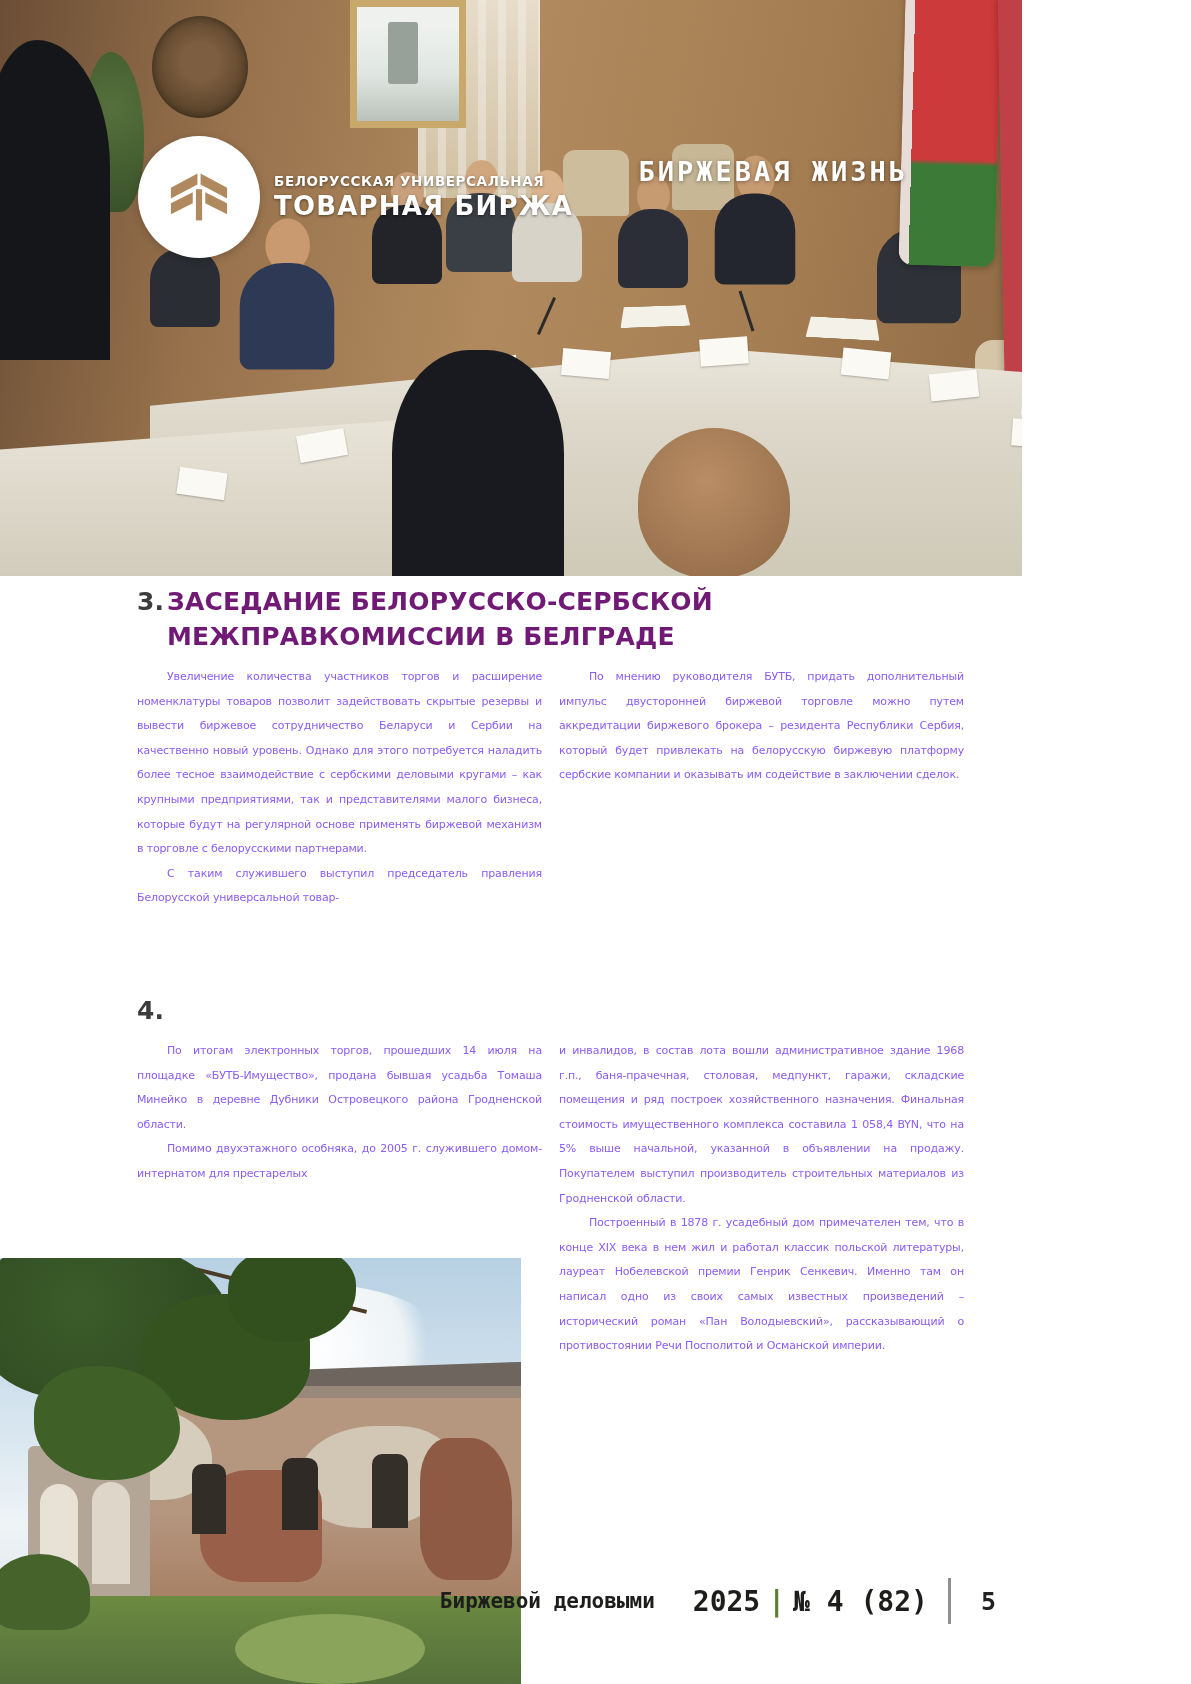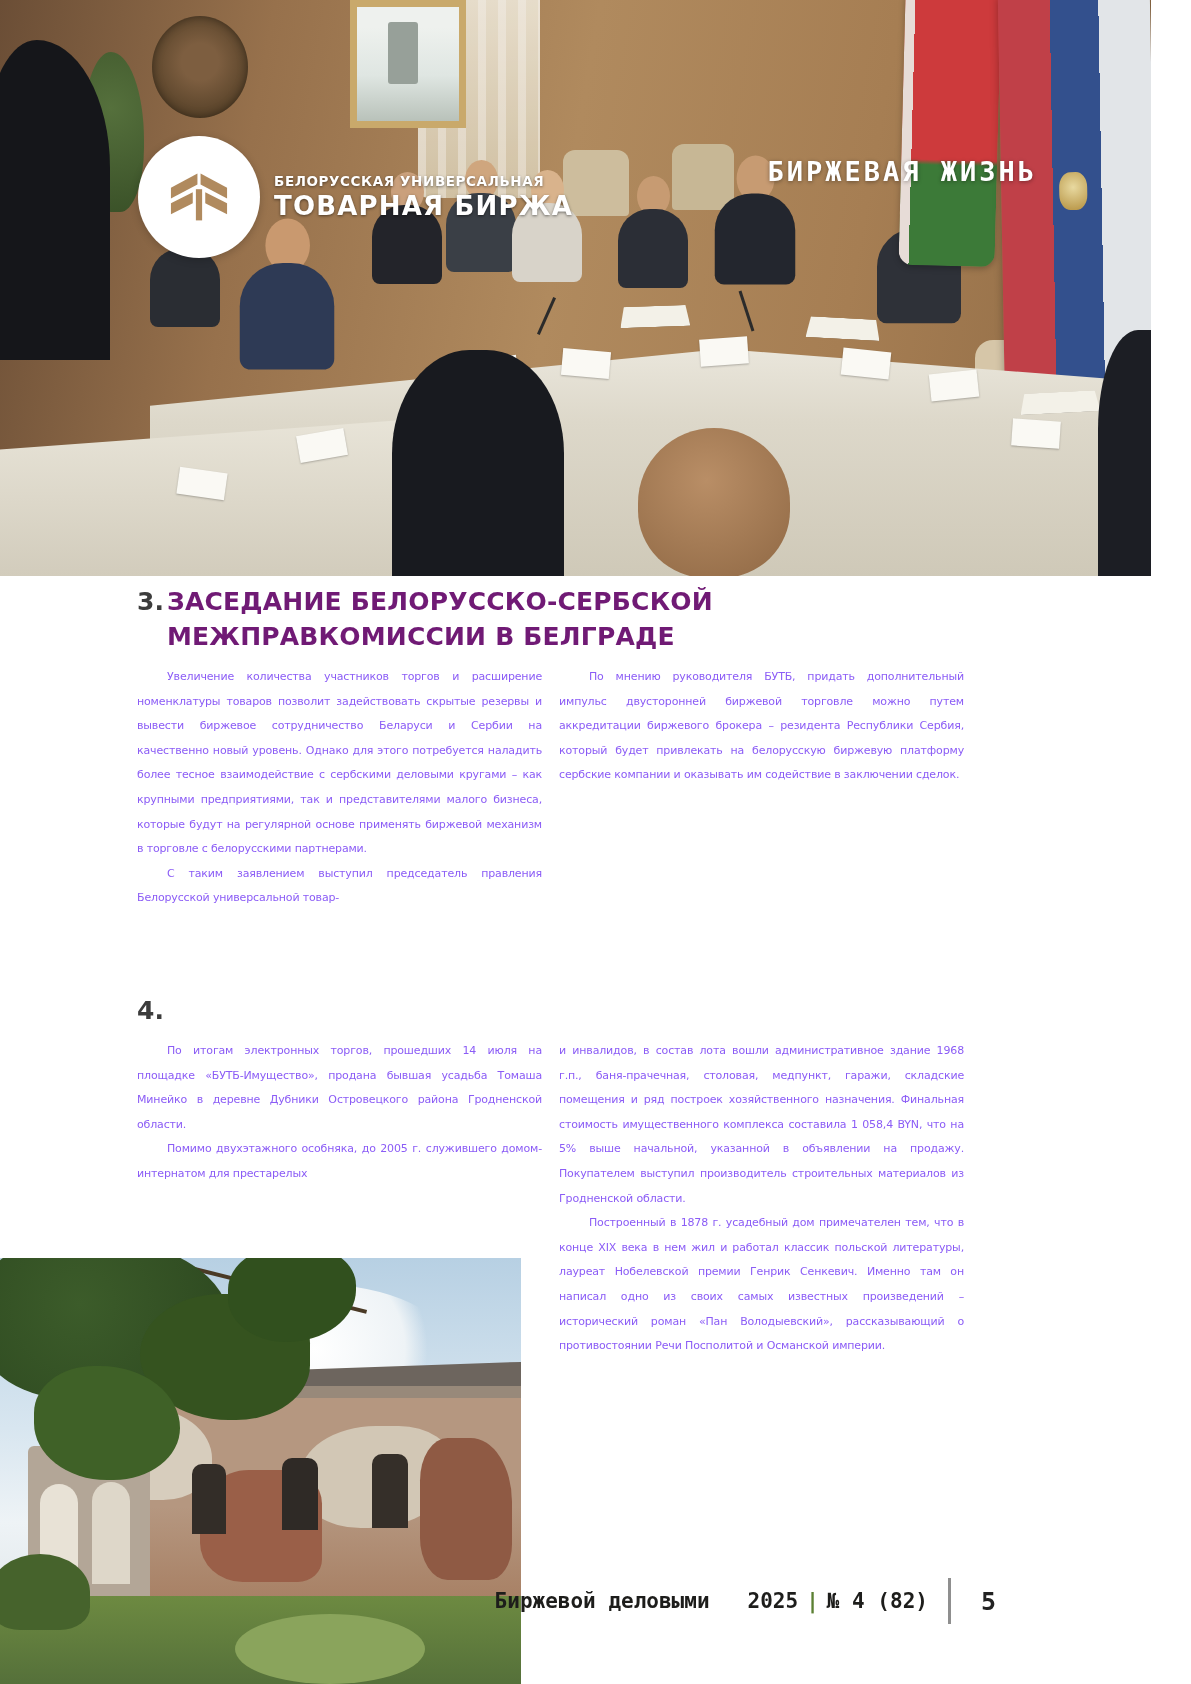--- a/index.html
+++ b/index.html
@@ -1,21 +1,21 @@
 <!DOCTYPE html>
 <html><head>
 <meta charset="utf-8">
 <style>
   html,body{margin:0;padding:0;background:#888;}
   .page{position:relative;width:1191px;height:1684px;margin:0 auto;background:#ffffff;
         overflow:hidden;font-family:"DejaVu Sans",sans-serif;}
   .abs{position:absolute;}
 
   
-  .photo-top{position:absolute;left:0;top:0;width:1151px;height:576px;overflow:hidden;
+  .photo-top{position:absolute;left:0;top:0;width:1022px;height:576px;overflow:hidden;
     background:linear-gradient(100deg,#6b4e36 0%,#97714c 22%,#b08a5e 48%,#a67e53 72%,#8d6944 100%);}
   .person{position:absolute;width:70px;height:112px;}
   .person::before{content:"";position:absolute;left:19px;top:0;width:33px;height:40px;
     border-radius:50%;background:var(--skin,#caa07e);}
   .person::after{content:"";position:absolute;left:0;top:33px;width:70px;height:79px;
     border-radius:32px 32px 8px 8px;background:var(--suit,#23262c);}
   .bottle{position:absolute;width:15px;height:40px;border-radius:4px 4px 3px 3px;
     background:linear-gradient(180deg,#37683４,#2e5b2d 30%,#1e3f20);}
   .paper{position:absolute;width:48px;height:27px;background:#faf9f4;box-shadow:0 1px 2px rgba(0,0,0,.25);}
   .plate{position:absolute;height:21px;background:#f3f1e8;clip-path:polygon(6% 0,94% 0,100% 100%,0 100%);
@@ -46,21 +46,21 @@
   .col p.cont{text-indent:0;}
 
   
   .photo-manor{position:absolute;left:0;top:1258px;width:521px;height:426px;overflow:hidden;
     background:linear-gradient(180deg,#b7d0e3 0%,#d8e6f0 40%,#eef3f6 62%,#e6ecef 75%);}
 
   
   .footer{position:absolute;top:1578px;left:400px;width:600px;display:flex;
     align-items:center;justify-content:flex-end;}
   .journal{font-family:"DejaVu Sans Mono",monospace;font-weight:700;font-size:21px;color:#1d1d1b;}
-  .issue{font-family:"DejaVu Sans Mono",monospace;font-weight:700;font-size:21px;color:#1d1d1b;
+  .issue{font-family:"DejaVu Sans Mono",monospace;font-weight:700;font-size:28px;color:#1d1d1b;
     margin-left:38px;white-space:nowrap;}
   .issue .sep{color:#5c8033;margin:0 8px;}
   .divider{width:3px;height:46px;background:#8f8f8f;margin-left:20px;}
   .pagenum{font-family:"DejaVu Sans Mono",monospace;font-weight:700;font-size:25px;color:#222;
     margin-left:30px;margin-right:4px;}
 </style>
 </head>
 <body>
 
 <div class="page">
@@ -141,21 +141,21 @@
     <div class="h-row">
       <span class="h-num">3.</span>
       <span class="h-title">
         <span>ЗАСЕДАНИЕ БЕЛОРУССКО-СЕРБСКОЙ</span><br>
         <span>МЕЖПРАВКОМИССИИ В БЕЛГРАДЕ</span>
       </span>
     </div>
     <div class="cols">
       <div class="col">
         <p>Увеличение количества участников торгов и расширение номенклатуры товаров позволит задействовать скрытые резервы и вывести биржевое сотрудничество Беларуси и Сербии на качественно новый уровень. Однако для этого потребуется наладить более тесное взаимодействие с сербскими деловыми кругами – как крупными предприятиями, так и представителями малого бизнеса, которые будут на регулярной основе применять биржевой механизм в торговле с белорусскими партнерами.</p>
-        <p>С таким заявлением выступил председатель правления Белорусской универсальной товар-</p>
+        <p>С таким служившего выступил председатель правления Белорусской универсальной товар-</p>
       </div>
       <div class="col">
         <p>По мнению руководителя БУТБ, придать дополнительный импульс двусторонней биржевой торговле можно путем аккредитации биржевого брокера – резидента Республики Сербия, который будет привлекать на белорусскую биржевую платформу сербские компании и оказывать им содействие в заключении сделок.</p>
       </div>
     </div>
   </div>
 
   <div class="section" id="sec4">
     <div class="h-row">
       <span class="h-num">4.</span>

